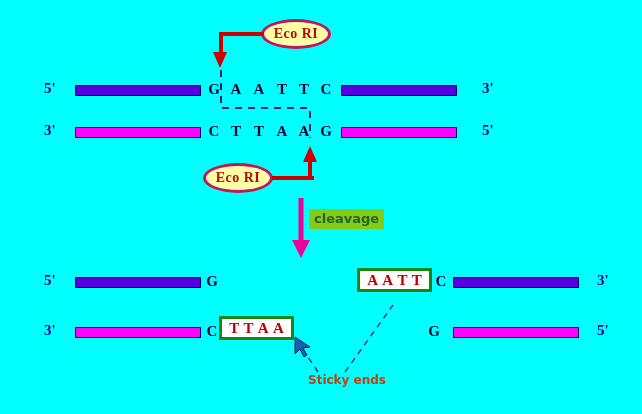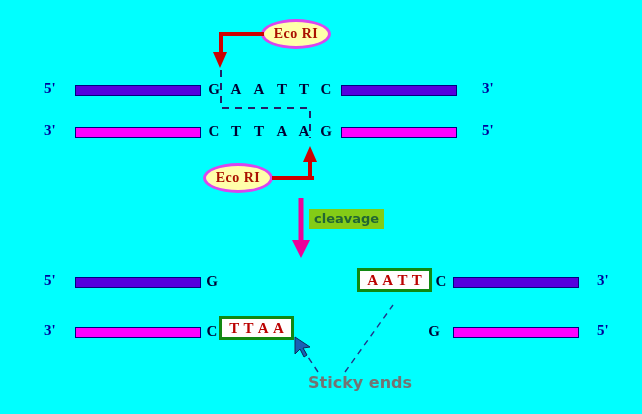--- a/index.html
+++ b/index.html
@@ -50,21 +50,21 @@
     text-align: center;
   }
 
   
   .enzyme {
     position: absolute;
     width: 70px;
     height: 30px;
     border-radius: 50%;
     background: #ffffaa;
-    border: 3px solid #d946ef;
+    border: 3px solid #be185d;
     box-sizing: border-box;
     display: flex;
     align-items: center;
     justify-content: center;
     font-family: "Liberation Serif", "DejaVu Serif", serif;
     font-weight: bold;
     font-size: 14px;
     color: #aa1100;
     letter-spacing: 0.5px;
   }
@@ -101,22 +101,22 @@
     font-weight: bold;
     font-size: 15px;
     color: #bb0000;
   }
 
   
   .sticky-caption {
     position: absolute;
     font-family: "DejaVu Sans", sans-serif;
     font-weight: bold;
-    font-size: 16px;
-    color: #737373;
+    font-size: 12px;
+    color: #c2410c;
     white-space: nowrap;
   }
 
   svg.overlay {
     position: absolute;
     left: 0; top: 0;
     width: 642px;
     height: 414px;
     pointer-events: none;
   }

